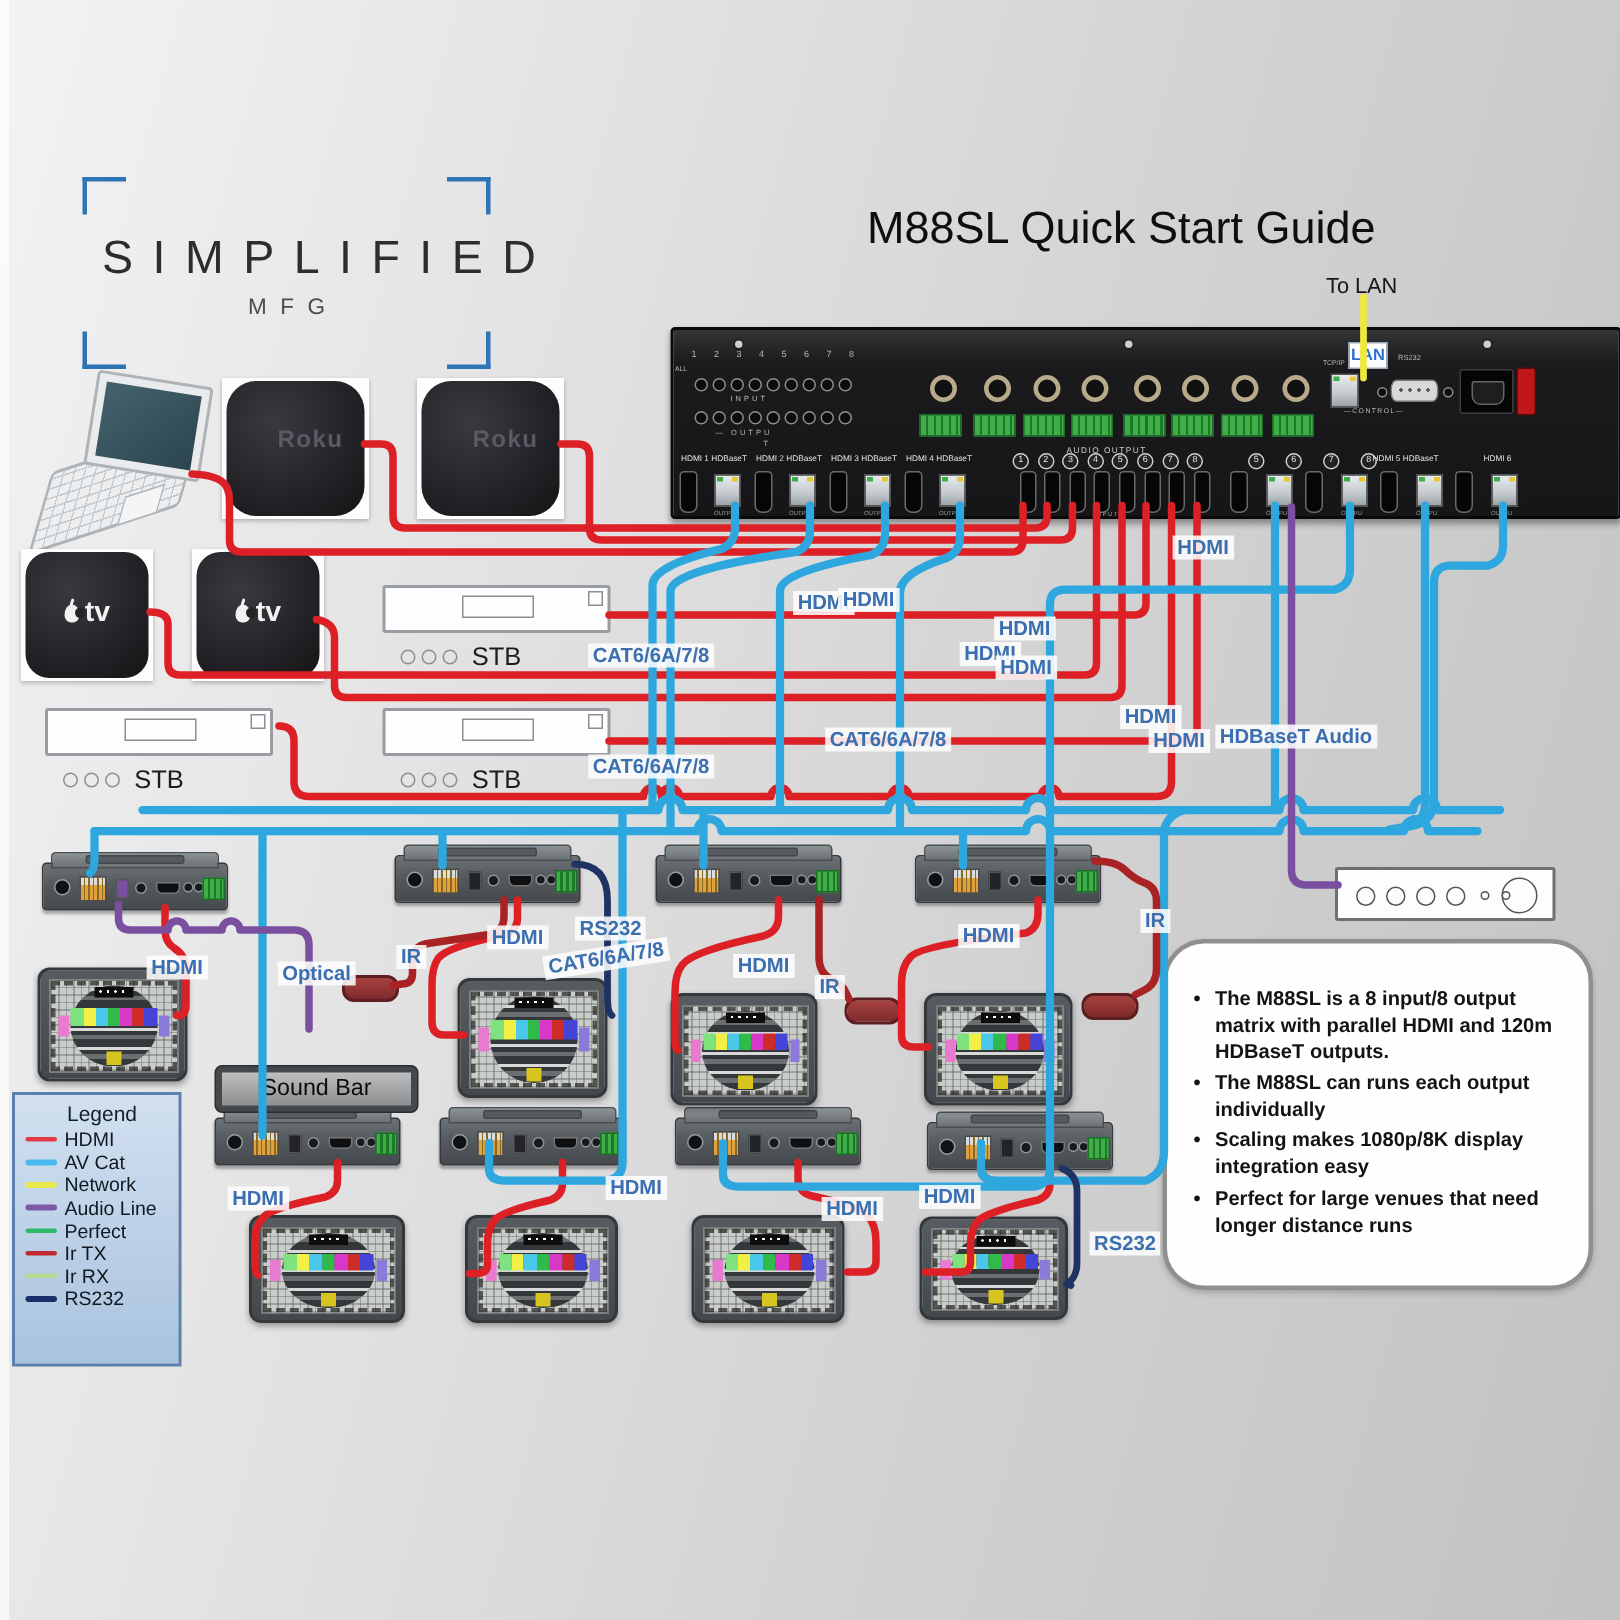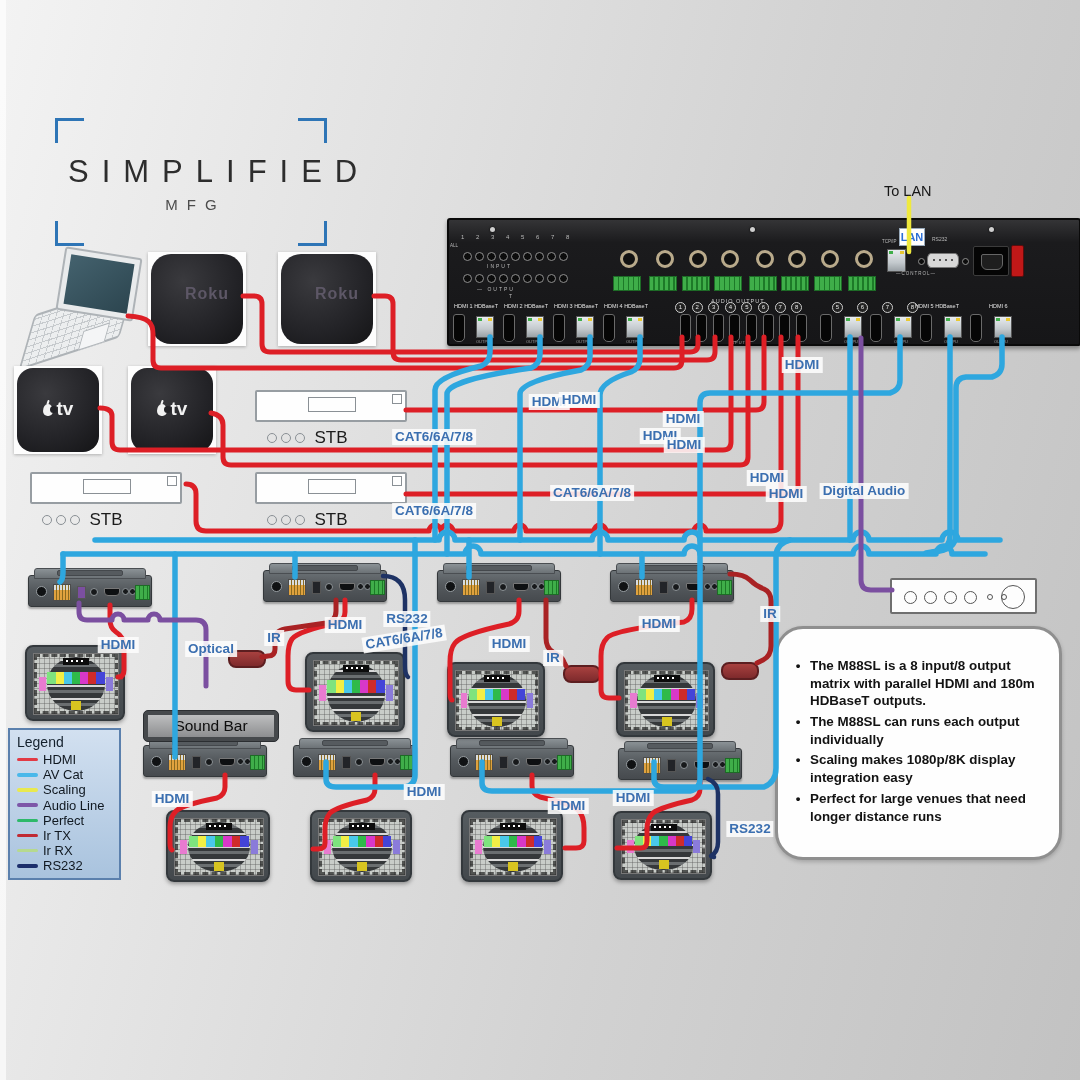--- a/index.html
+++ b/index.html
@@ -120,22 +120,22 @@
   .lap-scr{position:absolute;left:38px;top:2px;width:74px;height:60px;background:#e9ebec;border:2px solid #aeb3b7;
     border-radius:3px;transform:rotate(9deg);}
   .lap-scr::before{content:"";position:absolute;inset:5px;background:linear-gradient(135deg,#44626e,#2c454f);}
   .lap-base{position:absolute;left:2px;top:52px;width:102px;height:44px;background:#eceeef;border:2px solid #aeb3b7;
     border-radius:4px;transform:rotate(-18deg) skewX(-34deg);
     background-image:repeating-linear-gradient(0deg,transparent 0 5px,#c6cacd 5px 6px),
       repeating-linear-gradient(90deg,transparent 0 7px,#c6cacd 7px 8px);}
   .lap-pad{position:absolute;left:58px;top:78px;width:26px;height:15px;background:#f4f5f6;border:1.5px solid #aeb3b7;
     transform:rotate(-18deg) skewX(-34deg);}
   
-  #legend{left:8px;top:728px;width:113px;height:152px;background:linear-gradient(#d2e0f0,#a9c3de);
-    border:2px solid #5b80ad;box-sizing:border-box;padding:4px 0 10px 7px;}
+  #legend{left:8px;top:728px;width:113px;height:183px;background:linear-gradient(#d2e0f0,#a9c3de);
+    border:2px solid #5b80ad;box-sizing:border-box;padding:4px 0 10px 7px;text-align:center;}
   #legend .lg-t{font-size:14px;color:#13202c;margin-bottom:2px;}
   .leg-row{display:flex;align-items:center;height:15.2px;}
   .leg-line{width:21px;height:3.5px;border-radius:2px;flex:none;}
   .leg-lab{font-size:13px;color:#101820;margin-left:5px;white-space:nowrap;}
   
   #ibox{left:775px;top:626px;width:287px;height:234px;background:#fefefe;border:3px solid #8f8f8f;
     border-radius:28px;box-sizing:border-box;padding:28px 12px 8px 8px;box-shadow:0 2px 4px rgba(0,0,0,.2);}
   .ib-li{display:flex;font-size:13.4px;font-weight:600;color:#131313;line-height:1.32;margin-bottom:3px;}
   .ib-li .bu{width:24px;flex:none;text-align:center;}
   
@@ -153,20 +153,21 @@
 
   <div id="logo" class="abs">
     <span class="lg-corner lg-tl"></span>
     <span class="lg-corner lg-tr"></span>
     <span class="lg-corner lg-bl"></span>
     <span class="lg-corner lg-br"></span>
     <div class="lg-title">SIMPLIFIED</div>
     <div class="lg-sub">MFG</div>
   </div>
 
+  <div id="title" class="abs">M88SL Quick Start Guide</div>
   <div id="tolan" class="abs">To LAN</div>
 
   <div id="matrix" class="abs dev">
       <div class="m-screw" style="left: 41px; top: 7px;"></div>
       <div class="m-screw" style="left: 301px; top: 7px;"></div>
       <div class="m-screw" style="left: 540px; top: 7px;"></div>
       <div class="m-txt" style="left: 12px; top: 14px; font-size: 6px; letter-spacing: 5px;">1  2  3  4  5  6  7  8</div>
       <div class="m-txt" style="left: 1px; top: 23px; font-size: 4.5px;">ALL</div>
       <div class="m-circ" style="left: 14px; top: 32px; width: 7px; height: 7px;"></div>
       <div class="m-circ" style="left: 26px; top: 32px; width: 7px; height: 7px;"></div>
@@ -295,21 +296,21 @@
         <div class="leg-row">
           <span class="leg-line" style="background: rgb(226, 58, 69);"></span>
           <span class="leg-lab">HDMI</span>
         </div>
         <div class="leg-row">
           <span class="leg-line" style="background: rgb(74, 184, 234);"></span>
           <span class="leg-lab">AV Cat</span>
         </div>
         <div class="leg-row">
           <span class="leg-line" style="background: rgb(233, 233, 79);"></span>
-          <span class="leg-lab">Scaling</span>
+          <span class="leg-lab">Network</span>
         </div>
         <div class="leg-row">
           <span class="leg-line" style="background: rgb(125, 87, 168);"></span>
           <span class="leg-lab">Audio Line</span>
         </div>
         <div class="leg-row">
           <span class="leg-line" style="background: rgb(46, 185, 106);"></span>
           <span class="leg-lab">Perfect</span>
         </div>
         <div class="leg-row">
@@ -323,21 +324,21 @@
         <div class="leg-row">
           <span class="leg-line" style="background: rgb(27, 46, 107);"></span>
           <span class="leg-lab">RS232</span>
         </div>
       </div>
   </div>
 
   <div id="ibox" class="abs dev3">
       <div class="ib-li">
         <span class="bu">•</span>
-        <span>The M88SL is a 8 input/8 output matrix with parallel HDMI and 180m HDBaseT outputs.</span>
+        <span>The M88SL is a 8 input/8 output matrix with parallel HDMI and 120m HDBaseT outputs.</span>
       </div>
       <div class="ib-li">
         <span class="bu">•</span>
         <span>The M88SL can runs each output individually</span>
       </div>
       <div class="ib-li">
         <span class="bu">•</span>
         <span>Scaling makes 1080p/8K display integration easy</span>
       </div>
       <div class="ib-li">
@@ -683,21 +684,21 @@
     <div class="pill abs dev3" style="left: 563px; top: 665px;"></div>
     <div class="pill abs dev3" style="left: 721px; top: 662px;"></div>
     <span class="wire-label" style="left: 549px; top: 394px;">HDMI</span>
     <span class="wire-label" style="left: 579px; top: 392px;">HDMI</span>
     <span class="wire-label" style="left: 683px; top: 411px;">HDMI</span>
     <span class="wire-label" style="left: 660px; top: 428px;">HDMI</span>
     <span class="wire-label" style="left: 684px; top: 437px;">HDMI</span>
     <span class="wire-label" style="left: 802px; top: 357px;">HDMI</span>
     <span class="wire-label" style="left: 767px; top: 470px;">HDMI</span>
     <span class="wire-label" style="left: 786px; top: 486px;">HDMI</span>
-    <span class="wire-label" style="left: 864px; top: 483px;">Digital Audio</span>
+    <span class="wire-label" style="left: 864px; top: 483px;">HDBaseT Audio</span>
     <span class="wire-label" style="left: 434px; top: 429px;">CAT6/6A/7/8</span>
     <span class="wire-label" style="left: 434px; top: 503px;">CAT6/6A/7/8</span>
     <span class="wire-label" style="left: 592px; top: 485px;">CAT6/6A/7/8</span>
     <span class="wire-label" style="left: 118px; top: 637px;">HDMI</span>
     <span class="wire-label" style="left: 211px; top: 641px; text-align: center;">Optical</span>
     <span class="wire-label" style="left: 274px; top: 630px;">IR</span>
     <span class="wire-label" style="left: 345px; top: 617px;">HDMI</span>
     <span class="wire-label" style="left: 407px; top: 611px;">RS232</span>
     <span class="wire-label" style="left: 404px; top: 631px; transform: translateX(-50%) rotate(-9deg);">CAT6/6A/7/8</span>
     <span class="wire-label" style="left: 509px; top: 636px;">HDMI</span>

